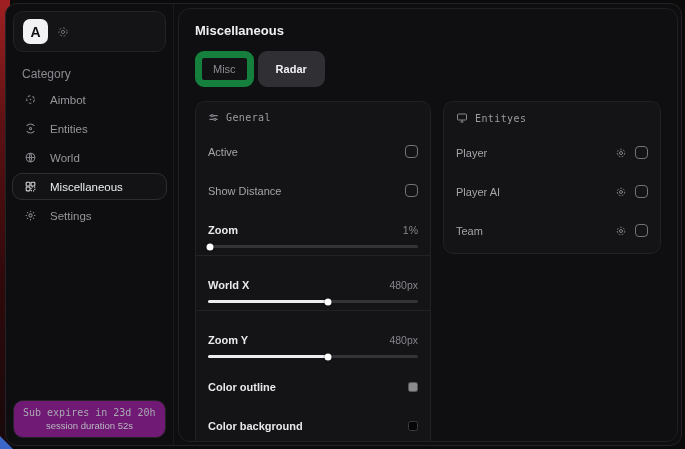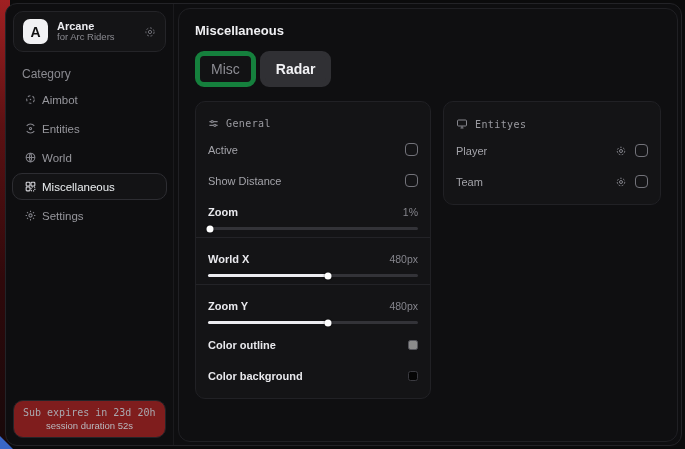--- a/index.html
+++ b/index.html
@@ -36,64 +36,64 @@
     font-weight:bold; font-size:14px; display:flex; align-items:center; justify-content:center;
     flex:none;
   }
   .brand-text { flex:1; line-height:1.15; }
   .brand-title { font-size:11px; font-weight:bold; color:#ececf0; }
   .brand-sub { font-size:9.5px; color:#8b8b91; }
   .brand-gear { color:#6f6f76; flex:none; display:flex; }
   .category-label { font-size:12px; color:#8a8a90; margin:8px 0 4px 16px; }
   .nav { display:flex; flex-direction:column; }
   .nav-item {
-    display:flex; align-items:center; gap:5px;
+    display:flex; align-items:center; gap:13px;
     margin:1px 6px; padding:6px 10px; border:1px solid transparent;
     border-radius:10px; color:#96969c; font-size:11.5px; cursor:default;
   }
   .nav-item .nicon { width:14px; display:flex; justify-content:center; color:#83838a; flex:none; }
   .nav-item.selected {
     background:#131315; border-color:#2d2d32; color:#eceff1;
   }
   .nav-item.selected .nicon { color:#d7d7dc; }
   .sidebar-spacer { flex:1; }
   .sub-card {
-    margin:7px; padding:6px 9px; background:#7f1d1d;
+    margin:7px; padding:6px 9px; background:#701a75;
     border:1px solid #242428; border-radius:10px;
   }
   .sub-line1 { font-family:"DejaVu Sans Mono", monospace; font-size:10px; color:#a9a9b0; white-space:nowrap; }
   .sub-line2 { font-size:9.5px; color:#b9b9bf; margin-top:2px;text-align:center; }
   
   .main {
     flex:1; margin:4px 3px 3px 4px; border:1px solid #202024; border-radius:12px;
     padding:14px 16px; background:#0f0f11; overflow:hidden;
   }
   .page-title { font-size:13px; font-weight:bold; color:#f0f0f3; }
   .tabs { display:flex; gap:4px; margin-top:13px; }
   .tab {
-    font-size:14px; padding:5px 11px; border-radius:9px; color:#8c8c93;
-    background:#121214; border:5px solid #15803d; cursor:default;
+    font-size:11px; padding:5px 11px; border-radius:9px; color:#8c8c93;
+    background:#121214; border:7px solid #15803d; cursor:default;
   }
   .tab.active { background:#303034; border-color:#303034; color:#f2f2f5; font-weight:bold; }
   .panels { display:flex; gap:12px; margin-top:14px; align-items:flex-start; }
   .panel {
     background:#141416; border:1px solid #212125; border-radius:10px;
-    padding:16px 12px 12px 12px;
+    padding:10px 12px 12px 12px;
   }
   .panel-general { width:236px; flex:none; }
   .panel-entities { flex:1; }
   .panel-head {
     display:flex; align-items:center; gap:7px;
     font-family:"DejaVu Sans Mono", monospace; font-size:10px; color:#9b9ba1;
     letter-spacing:.4px; margin-bottom:8px;
   }
   .panel-head .picon { color:#86868d; display:flex; }
   .row {
     display:flex; align-items:center; justify-content:space-between;
-    min-height:21px; margin-top:10px;
+    min-height:21px; margin-top:18px;
   }
   .lbl-dim { font-size:11px; color:#a4a4aa; }
   .lbl-strong { font-size:11px; font-weight:bold; color:#e9e9ed; }
   .val { font-size:10.5px; color:#85858c; }
   .checkbox {
     width:13px; height:13px; border:1.5px solid #73737a; border-radius:4px;
     background:transparent; flex:none; cursor:pointer;
   }
   .slider { position:relative; height:3px; background:#333338; border-radius:2px; margin:5px 0 7px 0; }
   .slider-fill { position:absolute; left:0; top:0; bottom:0; background:#ededf1; border-radius:2px; }
@@ -111,24 +111,20 @@
 <body>
 
 <div class="bg-red"></div>
 <div class="bg-blue"></div>
 
 <div class="window">
 
   <div class="sidebar">
     <div class="brand-card">
       <div class="logo">A</div>
-      <div class="brand-text">
-        <div class="brand-title">Arcane</div>
-        <div class="brand-sub">for Arc Riders</div>
-      </div>
       <span class="brand-gear">
         <svg width="12" height="12" viewBox="0 0 24 24" fill="none" stroke="currentColor" stroke-width="2">
           <circle cx="12" cy="12" r="3.2"></circle>
             <circle cx="12" cy="12" r="8.2" stroke-dasharray="4 3.5"></circle>
         </svg>
       </span>
     </div>
 
     <div class="category-label">Category</div>
 
@@ -280,20 +276,32 @@
             <span class="gear-mini">
               <svg width="12" height="12" viewBox="0 0 24 24" fill="none" stroke="currentColor" stroke-width="2">
                 <circle cx="12" cy="12" r="3"></circle>
                   <circle cx="12" cy="12" r="7.5" stroke-dasharray="3.5 3"></circle>
               </svg>
             </span>
             <span class="checkbox"></span>
           </span>
         </div>
         <div class="row">
+          <span class="lbl-dim">Player AI</span>
+          <span class="entity-controls">
+            <span class="gear-mini">
+              <svg width="12" height="12" viewBox="0 0 24 24" fill="none" stroke="currentColor" stroke-width="2">
+                <circle cx="12" cy="12" r="3"></circle>
+                  <circle cx="12" cy="12" r="7.5" stroke-dasharray="3.5 3"></circle>
+              </svg>
+            </span>
+            <span class="checkbox"></span>
+          </span>
+        </div>
+        <div class="row">
           <span class="lbl-dim">Team</span>
           <span class="entity-controls">
             <span class="gear-mini">
               <svg width="12" height="12" viewBox="0 0 24 24" fill="none" stroke="currentColor" stroke-width="2">
                 <circle cx="12" cy="12" r="3"></circle>
                   <circle cx="12" cy="12" r="7.5" stroke-dasharray="3.5 3"></circle>
               </svg>
             </span>
             <span class="checkbox"></span>
           </span>

